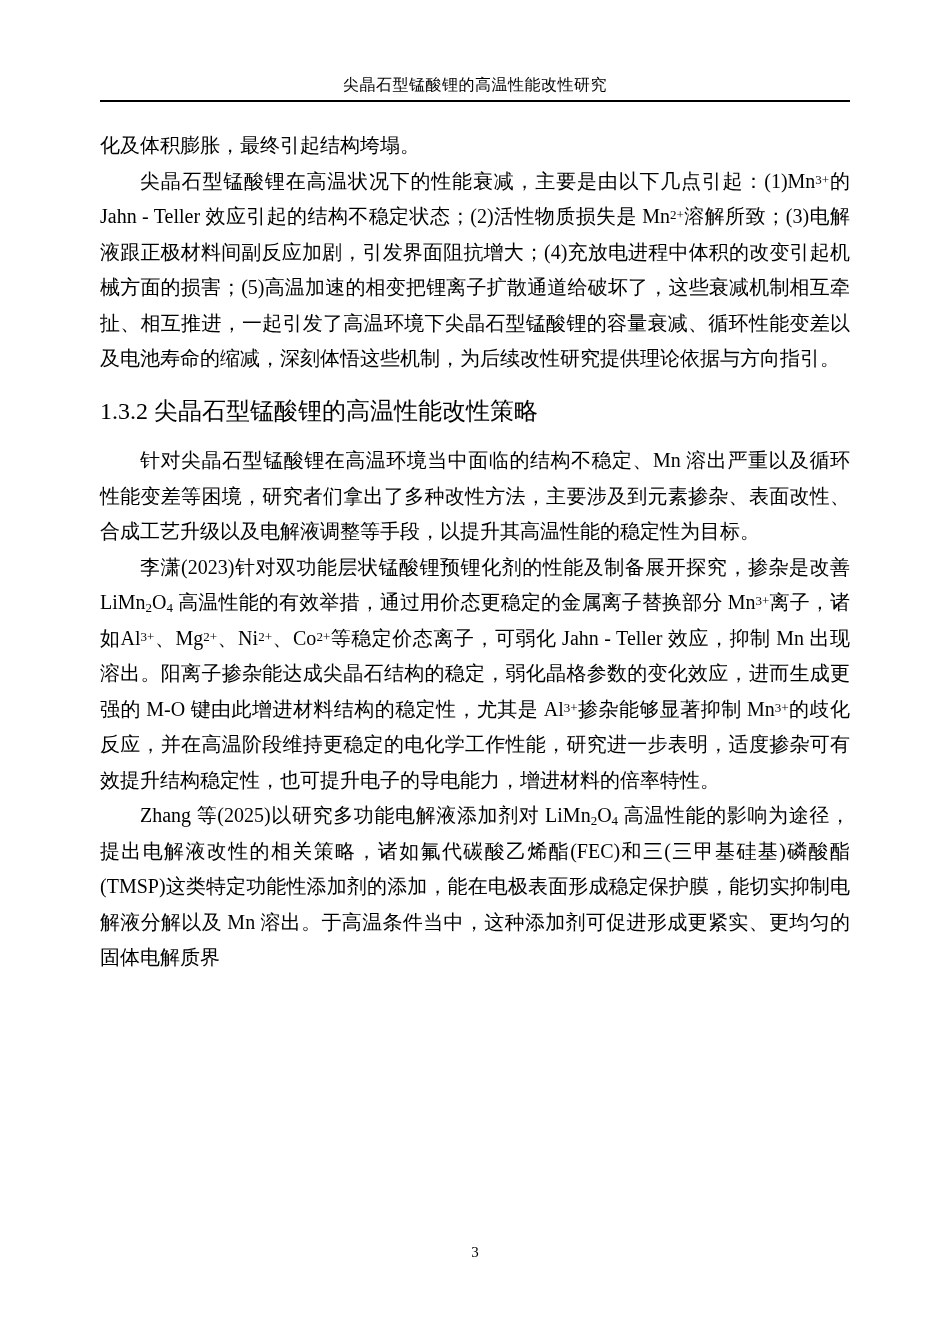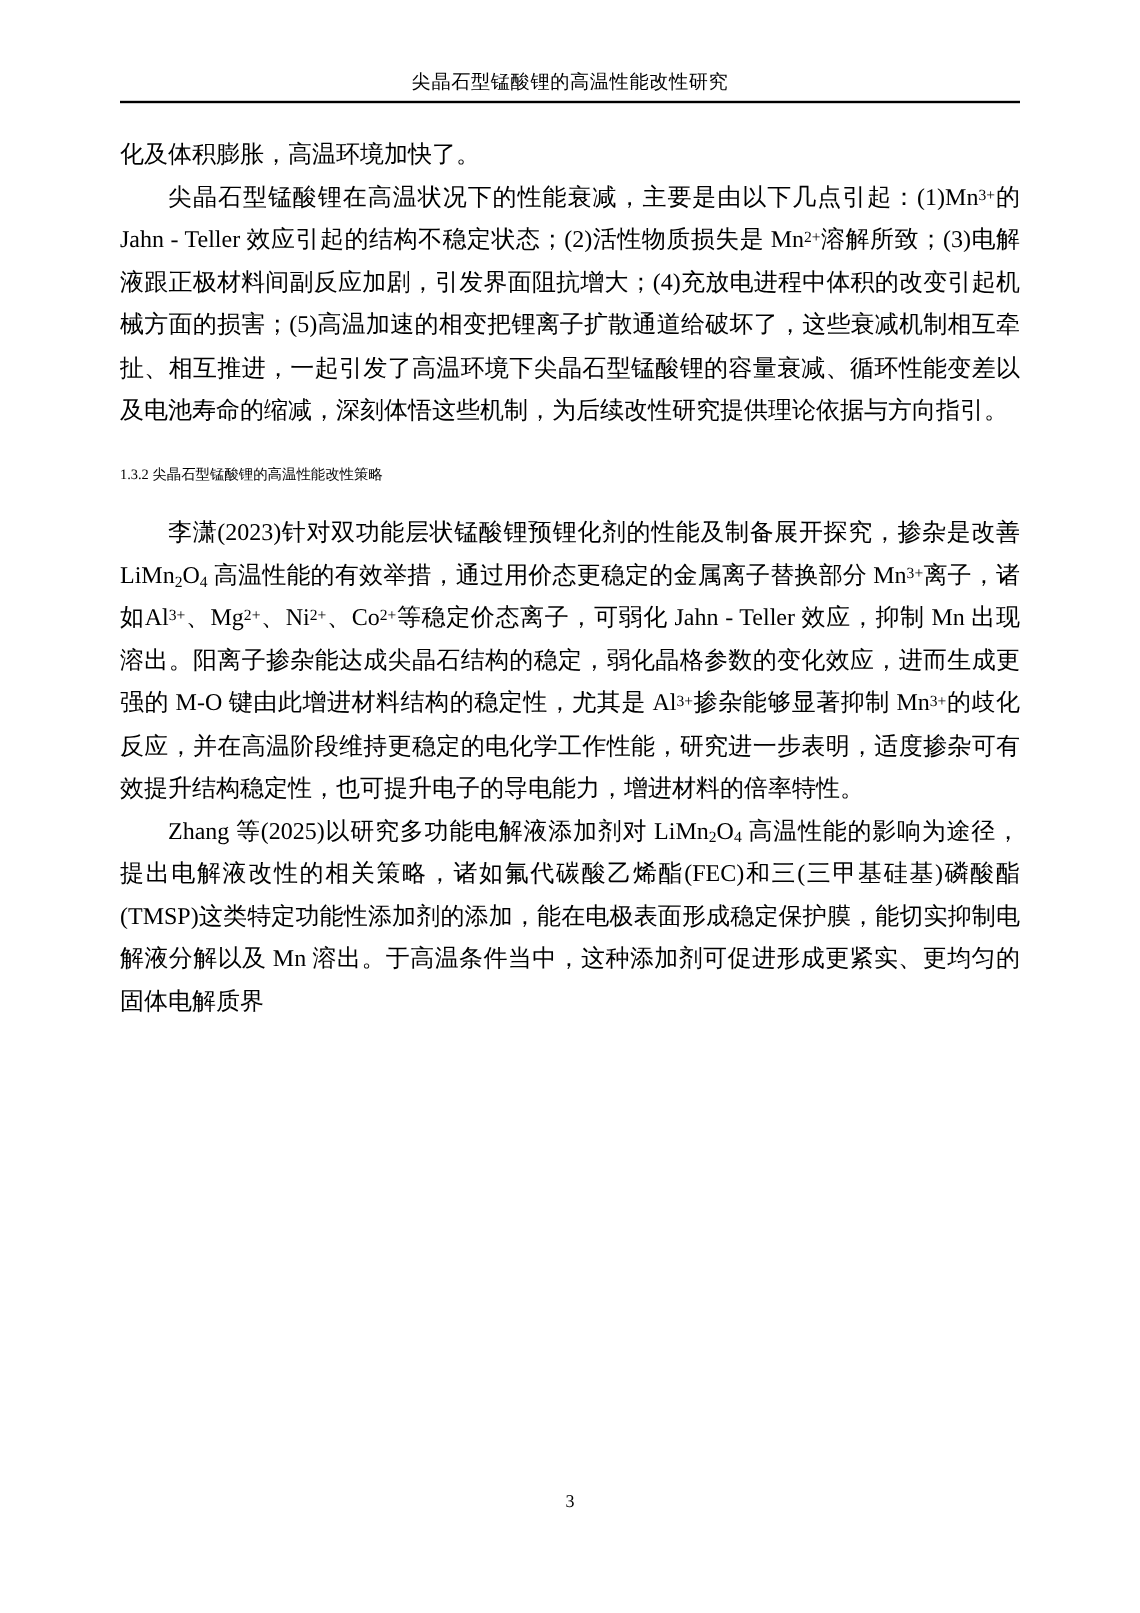--- a/index.html
+++ b/index.html
@@ -10,21 +10,21 @@
   .page {
     position: relative;
     width: 950px;
     height: 1344px;
     background: #ffffff;
     color: #000000;
     font-family: "Liberation Serif", "DejaVu Serif", serif;
     overflow: hidden;
   }
   .running-header {
-    padding-top: 57px;
+    padding-top: 73px;
   }
   .header-title {
     text-align: center;
     font-size: 16px;
     line-height: 24px;
     letter-spacing: 0.5px;
   }
   .header-rule {
     width: 750px;
     margin: 3px auto 0 auto;
@@ -42,21 +42,21 @@
     text-justify: inter-character;
   }
   .page-body p {
     margin: 0;
     text-indent: 2em;
   }
   .page-body p.continuation {
     text-indent: 0;
   }
   .section-heading {
-    font-size: 12px;
+    font-size: 24px;
     font-weight: normal;
     margin: 17px 0 14px 0;
     text-align: left;
   }
   sub, sup {
     font-size: 13px;
     line-height: 0;
   }
   sup { vertical-align: 4px; }
   sub { vertical-align: -3px; }
@@ -74,23 +74,24 @@
 <body>
 
 <div class="page">
 
   <header class="running-header">
     <div class="header-title">尖晶石型锰酸锂的高温性能改性研究</div>
     <hr class="header-rule">
   </header>
 
   <main class="page-body">
-    <p class="continuation">化及体积膨胀，高温环境加快了。</p>
+    <p class="continuation">化及体积膨胀，最终引起结构垮塌。</p>
     <p>尖晶石型锰酸锂在高温状况下的性能衰减，主要是由以下几点引起：(1)Mn<sup>3+</sup>的 Jahn - Teller 效应引起的结构不稳定状态；(2)活性物质损失是 Mn<sup>2+</sup>溶解所致；(3)电解液跟正极材料间副反应加剧，引发界面阻抗增大；(4)充放电进程中体积的改变引起机械方面的损害；(5)高温加速的相变把锂离子扩散通道给破坏了，这些衰减机制相互牵扯、相互推进，一起引发了高温环境下尖晶石型锰酸锂的容量衰减、循环性能变差以及电池寿命的缩减，深刻体悟这些机制，为后续改性研究提供理论依据与方向指引。</p>
     <h3 class="section-heading">1.3.2 尖晶石型锰酸锂的高温性能改性策略</h3>
+    <p>针对尖晶石型锰酸锂在高温环境当中面临的结构不稳定、Mn 溶出严重以及循环性能变差等困境，研究者们拿出了多种改性方法，主要涉及到元素掺杂、表面改性、合成工艺升级以及电解液调整等手段，以提升其高温性能的稳定性为目标。</p>
     <p>李潇(2023)针对双功能层状锰酸锂预锂化剂的性能及制备展开探究，掺杂是改善LiMn<sub>2</sub>O<sub>4</sub> 高温性能的有效举措，通过用价态更稳定的金属离子替换部分 Mn<sup>3+</sup>离子，诸如Al<sup>3+</sup>、Mg<sup>2+</sup>、Ni<sup>2+</sup>、Co<sup>2+</sup>等稳定价态离子，可弱化 Jahn - Teller 效应，抑制 Mn 出现溶出。阳离子掺杂能达成尖晶石结构的稳定，弱化晶格参数的变化效应，进而生成更强的 M-O 键由此增进材料结构的稳定性，尤其是 Al<sup>3+</sup>掺杂能够显著抑制 Mn<sup>3+</sup>的歧化反应，并在高温阶段维持更稳定的电化学工作性能，研究进一步表明，适度掺杂可有效提升结构稳定性，也可提升电子的导电能力，增进材料的倍率特性。</p>
     <p>Zhang 等(2025)以研究多功能电解液添加剂对 LiMn<sub>2</sub>O<sub>4</sub> 高温性能的影响为途径，提出电解液改性的相关策略，诸如氟代碳酸乙烯酯(FEC)和三(三甲基硅基)磷酸酯(TMSP)这类特定功能性添加剂的添加，能在电极表面形成稳定保护膜，能切实抑制电解液分解以及 Mn 溶出。于高温条件当中，这种添加剂可促进形成更紧实、更均匀的固体电解质界</p>
   </main>
 
   <footer class="page-footer">
     <span>3</span>
   </footer>
 
 </div>
 

